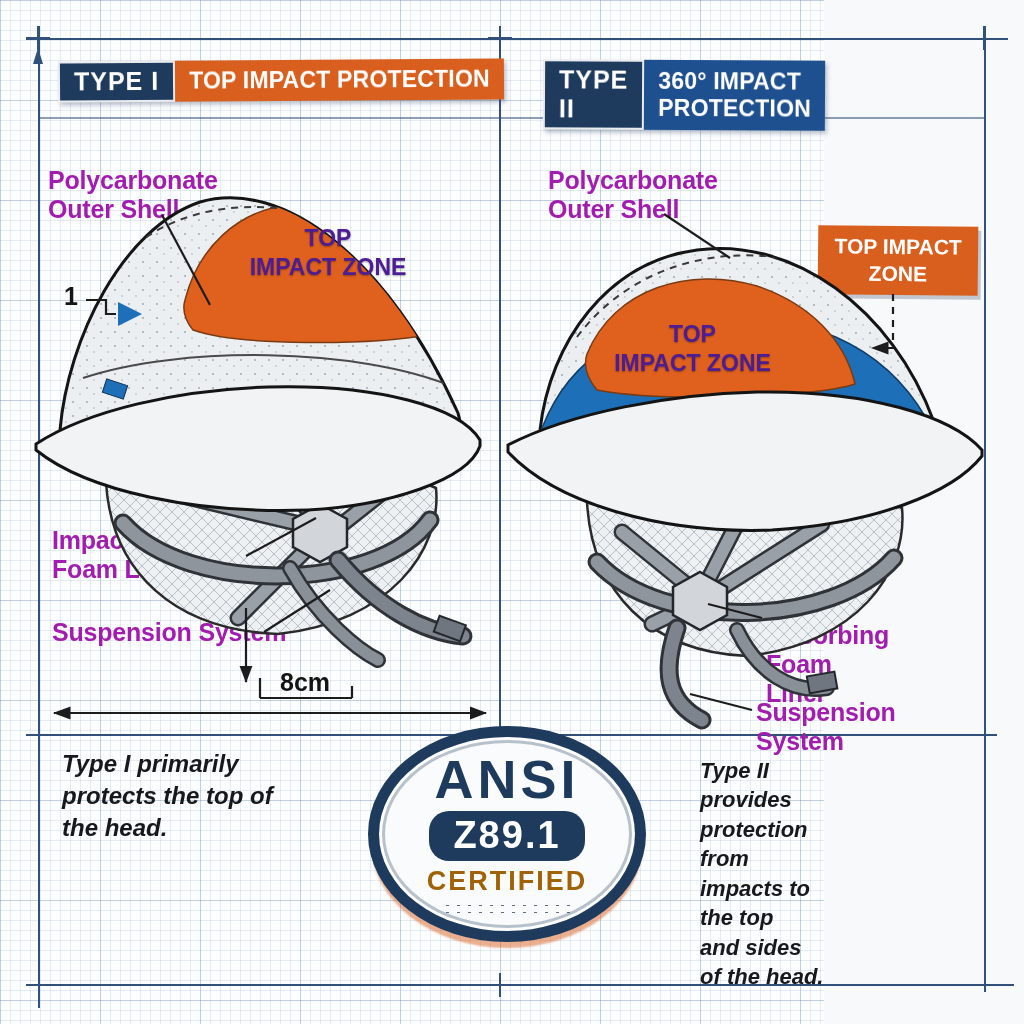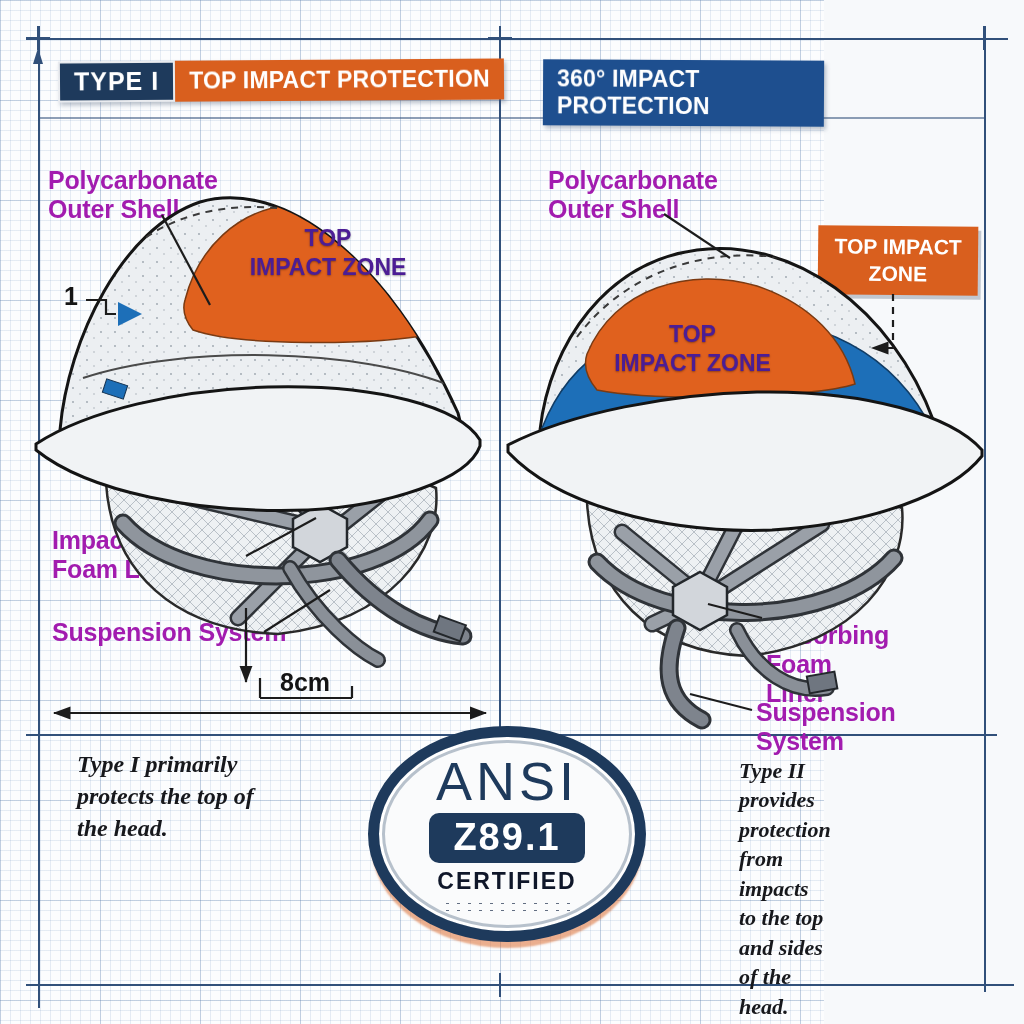--- a/index.html
+++ b/index.html
@@ -37,35 +37,35 @@
 
   .zone { position:absolute; color:#4c1d95; font-weight:bold; font-size:23px;
           text-align:center; line-height:1.25; white-space:pre-line;
           text-shadow:0 1px 2px rgba(0,0,0,0.35); }
 
   .callout { position:absolute; left:818px; top:226px; width:160px;
              background:#d95f1e; color:#fff; font-weight:bold; font-size:21px;
              text-align:center; line-height:1.3; padding:7px 8px; white-space:pre-line;
              box-shadow:3px 4px 0 rgba(30,50,80,0.25); transform:rotate(0.6deg); }
 
-  .desc { position:absolute; font-family:Liberation Serif, serif; font-style:italic;
-          font-weight:600; color:#17181c; line-height:1.34; white-space:pre-line;padding-left:15px; }
+  .desc { position:absolute; font-family:Liberation Sans, sans-serif; font-style:italic;
+          font-weight:600; color:#17181c; line-height:1.34; white-space:pre-line; }
   .desc.left { left:62px; top:748px; font-size:24px; }
-  .desc.right { left:700px; top:756px; font-size:22px;margin-left:24px; }
+  .desc.right { left:700px; top:756px; font-size:22px; }
 
   .badge { position:absolute; left:368px; top:726px; width:278px; height:216px;
            border-radius:50%; background:#fafbfc; border:11px solid #1e3a5c;
            box-shadow:0 9px 2px -3px rgba(217,95,30,0.5),
                       inset 0 0 0 3px #ffffff, inset 0 0 0 6px rgba(30,58,92,0.3);
            display:flex; flex-direction:column; align-items:center; justify-content:center;
            gap:5px; z-index:6; }
-  .badge-ansi { font-size:54px; font-weight:normal; color:#1e3a5c; letter-spacing:4px; line-height:1; }
+  .badge-ansi { font-size:54px; font-weight:bold; color:#1e3a5c; letter-spacing:4px; line-height:1; }
   .badge-band { background:#1e3a5c; color:#fff; font-size:38px; font-weight:bold;
-                letter-spacing:2px; padding:2px 24px; border-radius:10px; line-height:1.2; }
-  .badge-cert { font-size:23px; font-weight:bold; color:#0f172a; letter-spacing:2px; }
+                letter-spacing:2px; padding:2px 24px; border-radius:20px; line-height:1.2; }
+  .badge-cert { font-size:27px; font-weight:bold; color:#a16207; letter-spacing:2px; }
   .badge-dots { width:130px; height:14px;
                 background-image:radial-gradient(rgba(60,75,100,0.8) 1.3px, transparent 1.5px);
                 background-size:11px 7px; }
 
   .hsvg { position:absolute; z-index:2; }
   .leaders { position:absolute; left:0; top:0; z-index:5; pointer-events:none; }
   .ztxt { z-index:4; }
 </style>
 </head>
 <body>
@@ -79,20 +79,21 @@
   <div class="fline" style="left:26px;top:984px;width:988px;height:2px"></div>
   <div class="fline" style="left:499px;top:38px;width:2px;height:698px"></div>
   <div class="fline" style="left:38px;top:734px;width:948px;height:2px"></div>
   <div class="fline soft" style="left:38px;top:117px;width:948px;height:2px"></div>
 
   <div class="hdr tilt-l" style="left:58px;top:60px">
     <div class="typebox">TYPE I</div>
     <div class="protbox orange">TOP IMPACT PROTECTION</div>
   </div>
   <div class="hdr tilt-r" style="left:543px;top:60px">
+    <div class="typebox">TYPE II</div>
     <div class="protbox blue">360° IMPACT PROTECTION</div>
   </div>
 
   <svg class="hsvg" style="left:28px;top:188px" width="472" height="500" viewBox="0 0 472 500">
     <defs>
       <pattern id="speckL" width="14" height="14" patternUnits="userSpaceOnUse">
         <rect width="14" height="14" fill="#eceff2"></rect>
         <circle cx="3" cy="4" r="0.9" fill="#9aa4ad"></circle>
         <circle cx="10" cy="10" r="0.8" fill="#aab3bb"></circle>
       </pattern>

